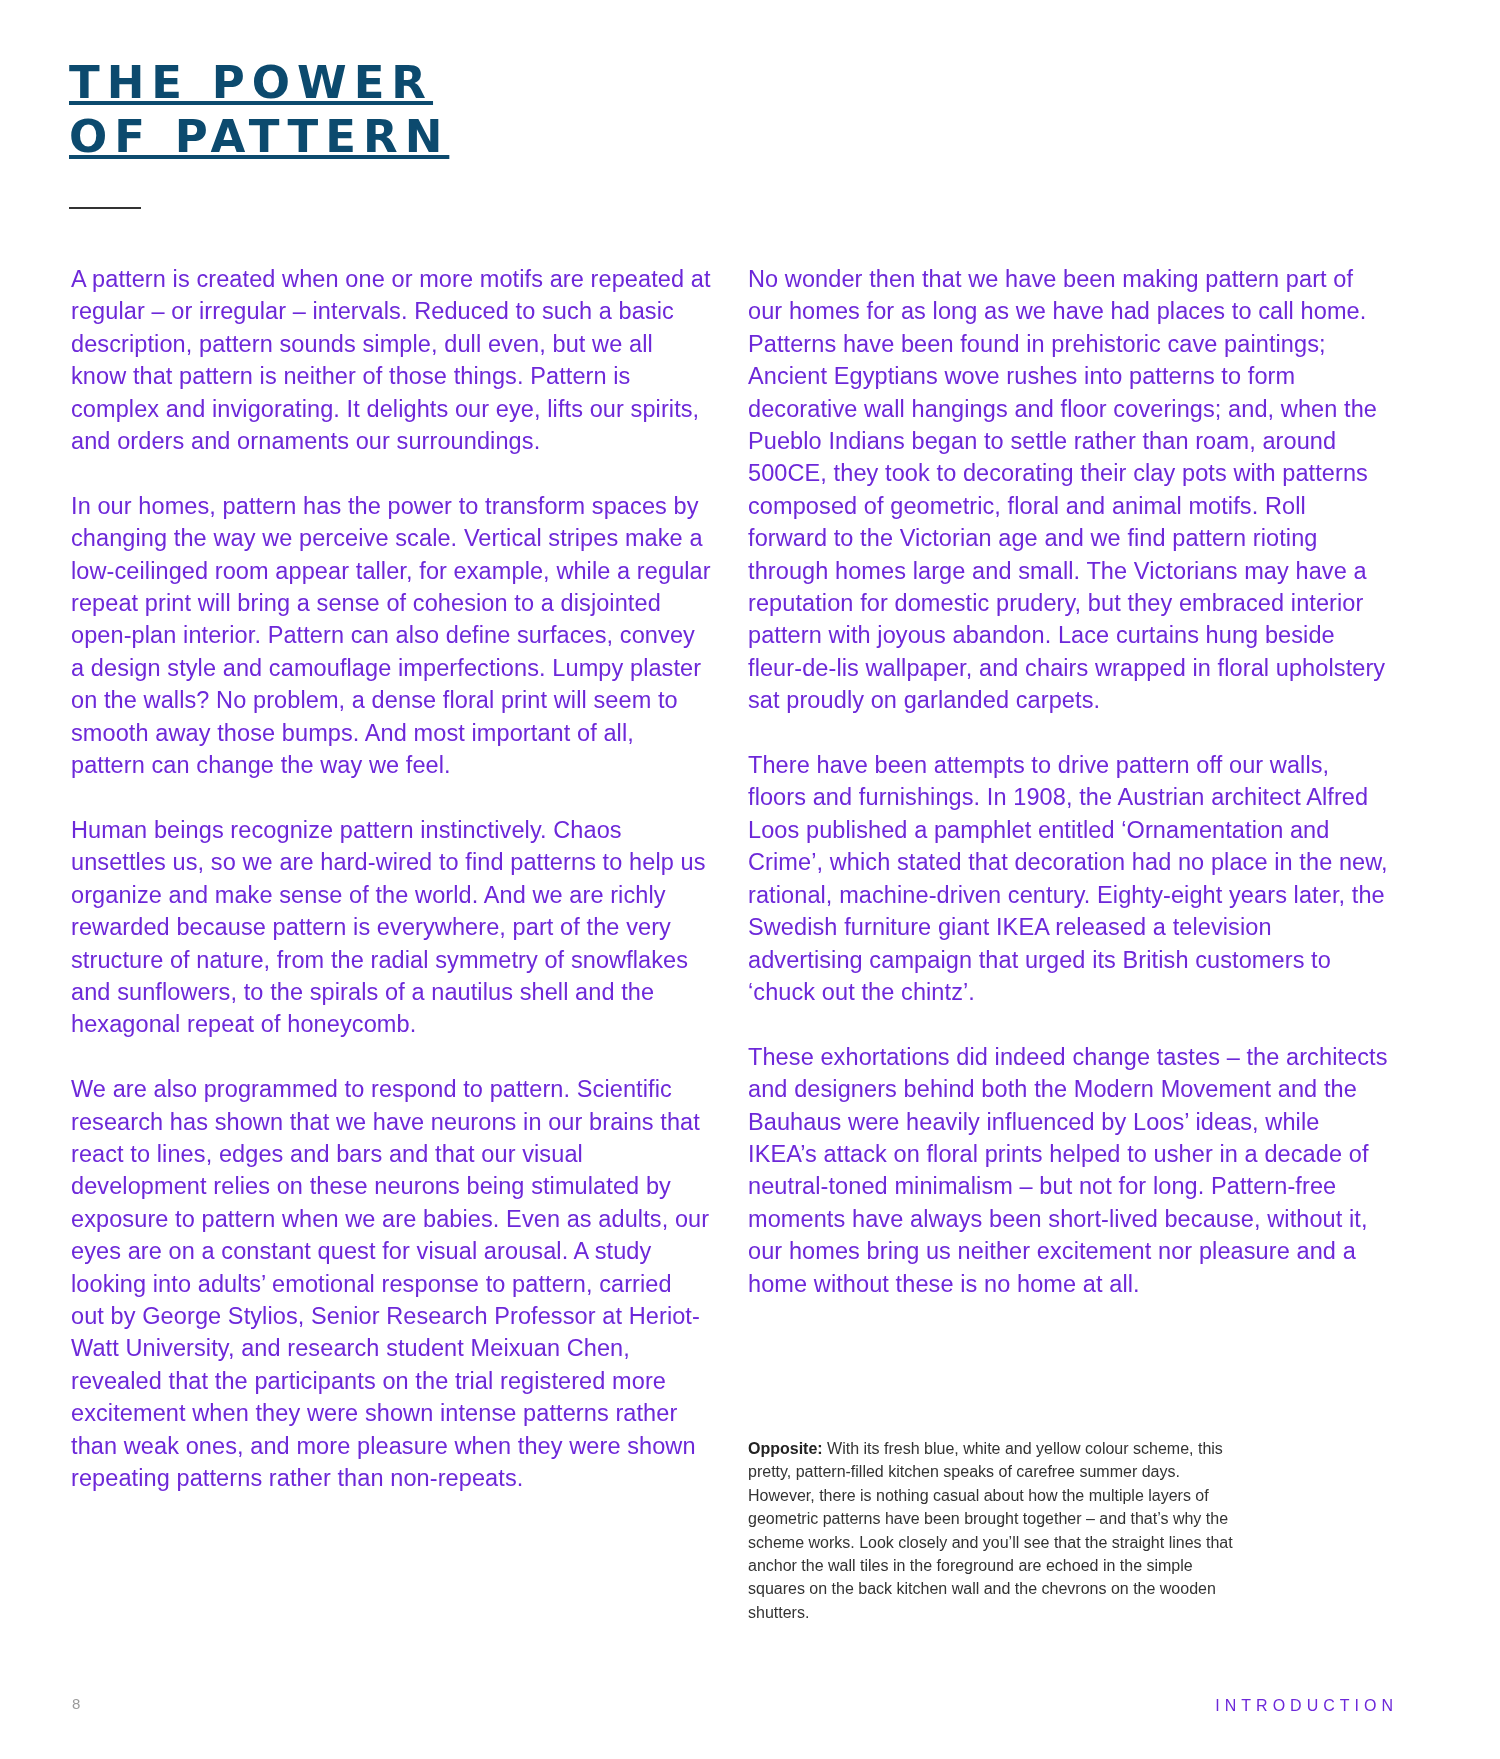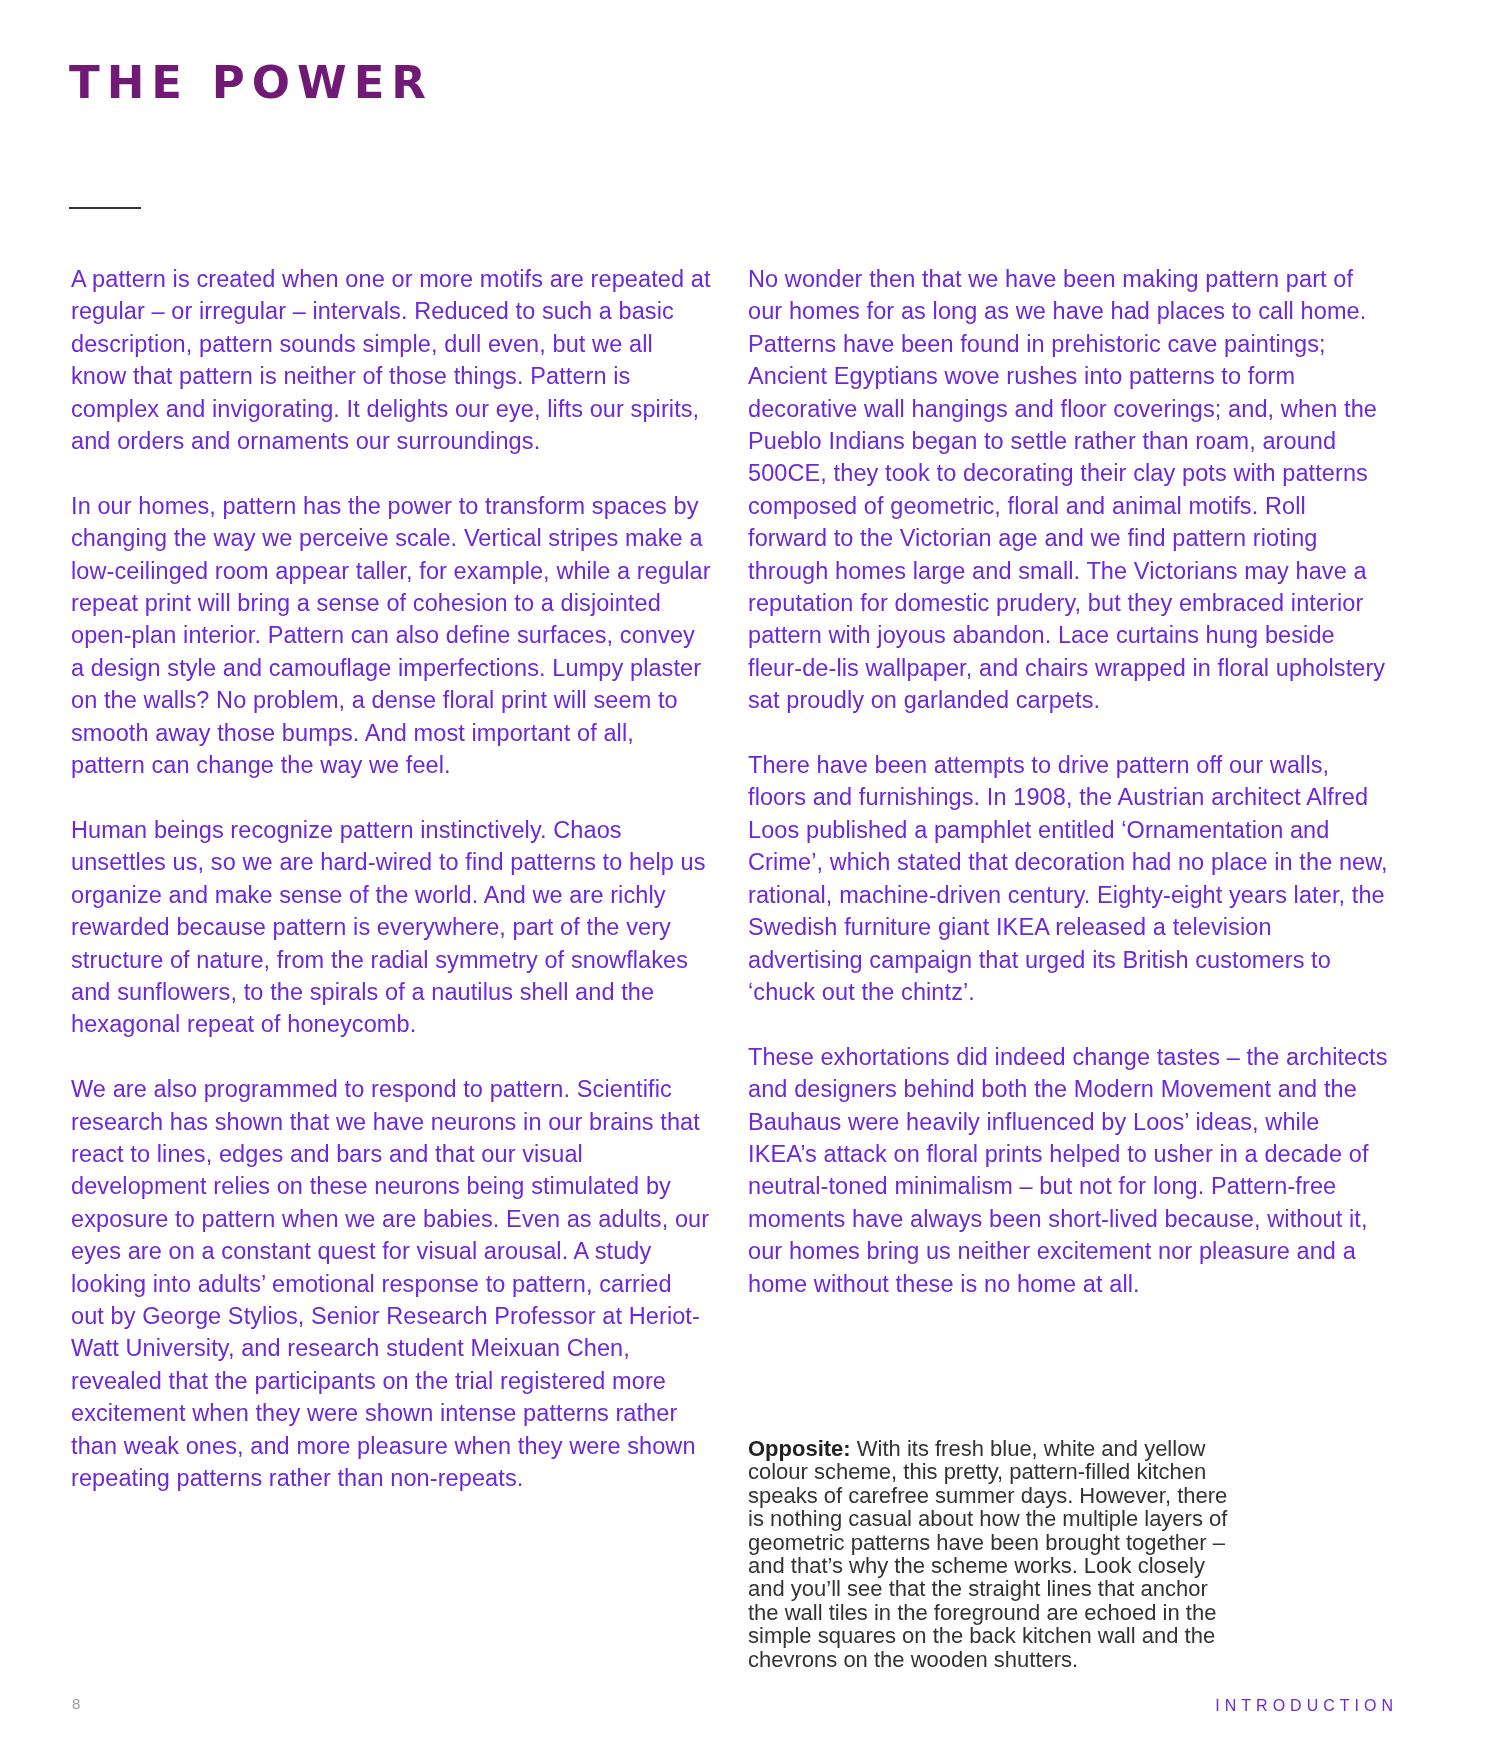--- a/index.html
+++ b/index.html
@@ -18,21 +18,22 @@
     .page-title {
       position: absolute;
       left: 69px;
       top: 56px;
       margin: 0;
       font-family: "DejaVu Sans", sans-serif;
       font-weight: bold;
       font-size: 45px;
       line-height: 54px;
       letter-spacing: 7px;
-      color: #701a75;
+      color: #0c4a6e;
+      text-decoration: underline;
     }
     .page-title span { display: block; }
     .title-rule {
       position: absolute;
       left: 69px;
       top: 207px;
       width: 72px;
       height: 2px;
       background: #333333;
     }
@@ -51,21 +52,21 @@
     .col-right { left: 748px; width: 640px; }
     .column p {
       margin: 0 0 32.4px 0;
     }
     .caption {
       position: absolute;
       left: 748px;
       top: 1437px;
       width: 490px;
       font-family: "Liberation Sans", sans-serif;
-      font-size: 22px;
+      font-size: 16px;
       line-height: 23.4px;
       color: #333333;
       margin: 0;
     }
     .caption-label {
       font-weight: bold;
       color: #222222;
     }
     .footer-page-number {
       position: absolute;
@@ -83,20 +84,21 @@
       font-size: 16px;
       letter-spacing: 5px;
       color: #6d28d9;
     }
   </style>
 </head>
 <body>
 
 <h1 class="page-title">
   <span>THE POWER</span>
+  <span>OF PATTERN</span>
 </h1>
 
 <div class="title-rule"></div>
 
 <div class="column col-left">
   <p>A pattern is created when one or more motifs are repeated at regular – or irregular – intervals. Reduced to such a basic description, pattern sounds simple, dull even, but we all know that pattern is neither of those things. Pattern is complex and invigorating. It delights our eye, lifts our spirits, and orders and ornaments our surroundings.</p>
   <p>In our homes, pattern has the power to transform spaces by changing the way we perceive scale. Vertical stripes make a low-ceilinged room appear taller, for example, while a regular repeat print will bring a sense of cohesion to a disjointed open-plan interior. Pattern can also define surfaces, convey a design style and camouflage imperfections. Lumpy plaster on the walls? No problem, a dense floral print will seem to smooth away those bumps. And most important of all, pattern can change the way we feel.</p>
   <p>Human beings recognize pattern instinctively. Chaos unsettles us, so we are hard-wired to find patterns to help us organize and make sense of the world. And we are richly rewarded because pattern is everywhere, part of the very structure of nature, from the radial symmetry of snowflakes and sunflowers, to the spirals of a nautilus shell and the hexagonal repeat of honeycomb.</p>
   <p>We are also programmed to respond to pattern. Scientific research has shown that we have neurons in our brains that react to lines, edges and bars and that our visual development relies on these neurons being stimulated by exposure to pattern when we are babies. Even as adults, our eyes are on a constant quest for visual arousal. A study looking into adults’ emotional response to pattern, carried out by George Stylios, Senior Research Professor at Heriot-Watt University, and research student Meixuan Chen, revealed that the participants on the trial registered more excitement when they were shown intense patterns rather than weak ones, and more pleasure when they were shown repeating patterns rather than non-repeats.</p>
 </div>

